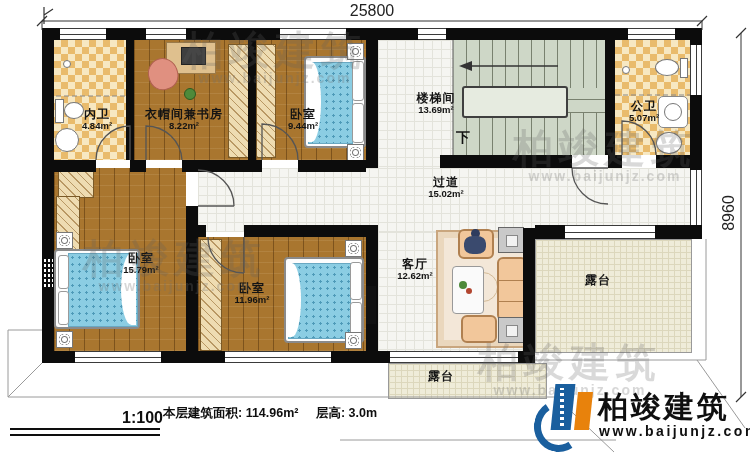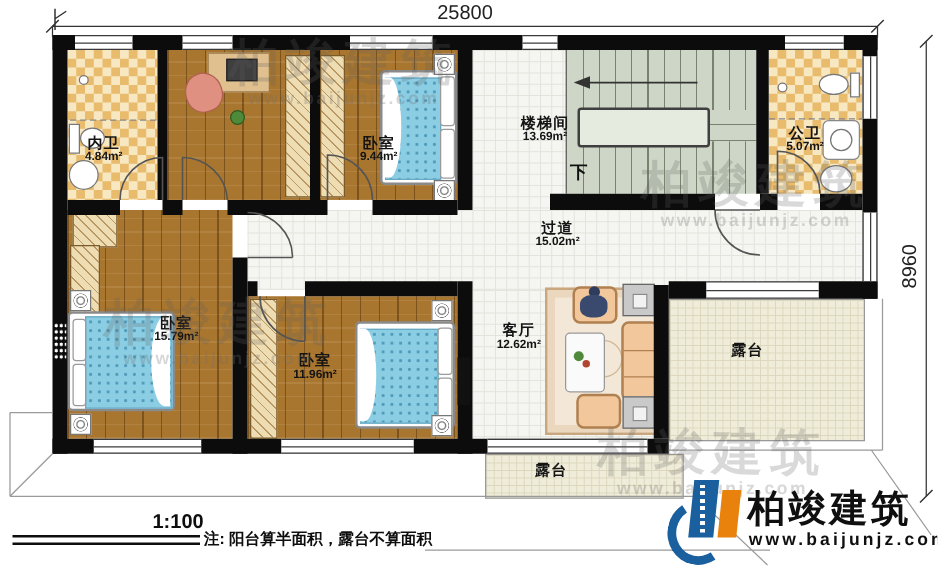--- a/index.html
+++ b/index.html
@@ -219,23 +219,27 @@
       <path d="M130,160 V126 A34,34 0 0 0 96,160"></path>
       <path d="M146,160 V126 A36,36 0 0 1 182,160"></path>
       <path d="M262,160 V124 A36,36 0 0 1 298,160"></path>
       <path d="M198,206 H234 M234,206 A36,36 0 0 0 198,170"></path>
       <path d="M244,237 V273 M244,273 A36,36 0 0 1 208,237"></path>
       <path d="M622,155 V121 A34,34 0 0 1 656,155"></path>
       <path d="M608,168 H572 M572,168 A36,36 0 0 0 608,204"></path>
     </g>
   </svg>
 
-  <div class="rl" style="left:83px;top:108px;">
+  <div class="rl" style="left:97px;top:108px;">
     <span class="n">内卫</span>
     <span class="a">4.84m²</span>
+  </div>
+  <div class="rl" style="left:184px;top:108px;">
+    <span class="n">衣帽间兼书房</span>
+    <span class="a">8.22m²</span>
   </div>
   <div class="rl" style="left:303px;top:108px;">
     <span class="n">卧室</span>
     <span class="a">9.44m²</span>
   </div>
   <div class="rl" style="left:436px;top:92px;">
     <span class="n">楼梯间</span>
     <span class="a">13.69m²</span>
   </div>
   <div class="rl" style="left:644px;top:100px;">
@@ -281,21 +285,24 @@
     <span class="wm-cn">柏竣建筑</span>
     <span class="wm-url">www.baijunjz.com</span>
   </div>
   <div class="wm" style="left:420px;top:342px;width:300px;">
     <span class="wm-cn">柏竣建筑</span>
     <span class="wm-url">www.baijunjz.com</span>
   </div>
 
   <div class="tb-rule"></div>
   <div class="tb-scale">1:100</div>
-  <div class="tb-line" style="left:163px;top:423px;">注: 阳台算半面积，露台不算面积</div>
+  <div class="tb-line" style="left:163px;top:405px;">
+    <span>本层建筑面积: 114.96m²</span>
+    <span style="margin-left:14px;">层高: 3.0m</span>
+  </div>
 
   <div class="lg-swoosh"></div>
   <div class="lg-blue"></div>
   <div class="lg-blue-dash"></div>
   <div class="lg-orange"></div>
   <div class="brand-name">柏竣建筑</div>
   <div class="brand-url">www.baijunjz.com</div>
 
 </div>
 

